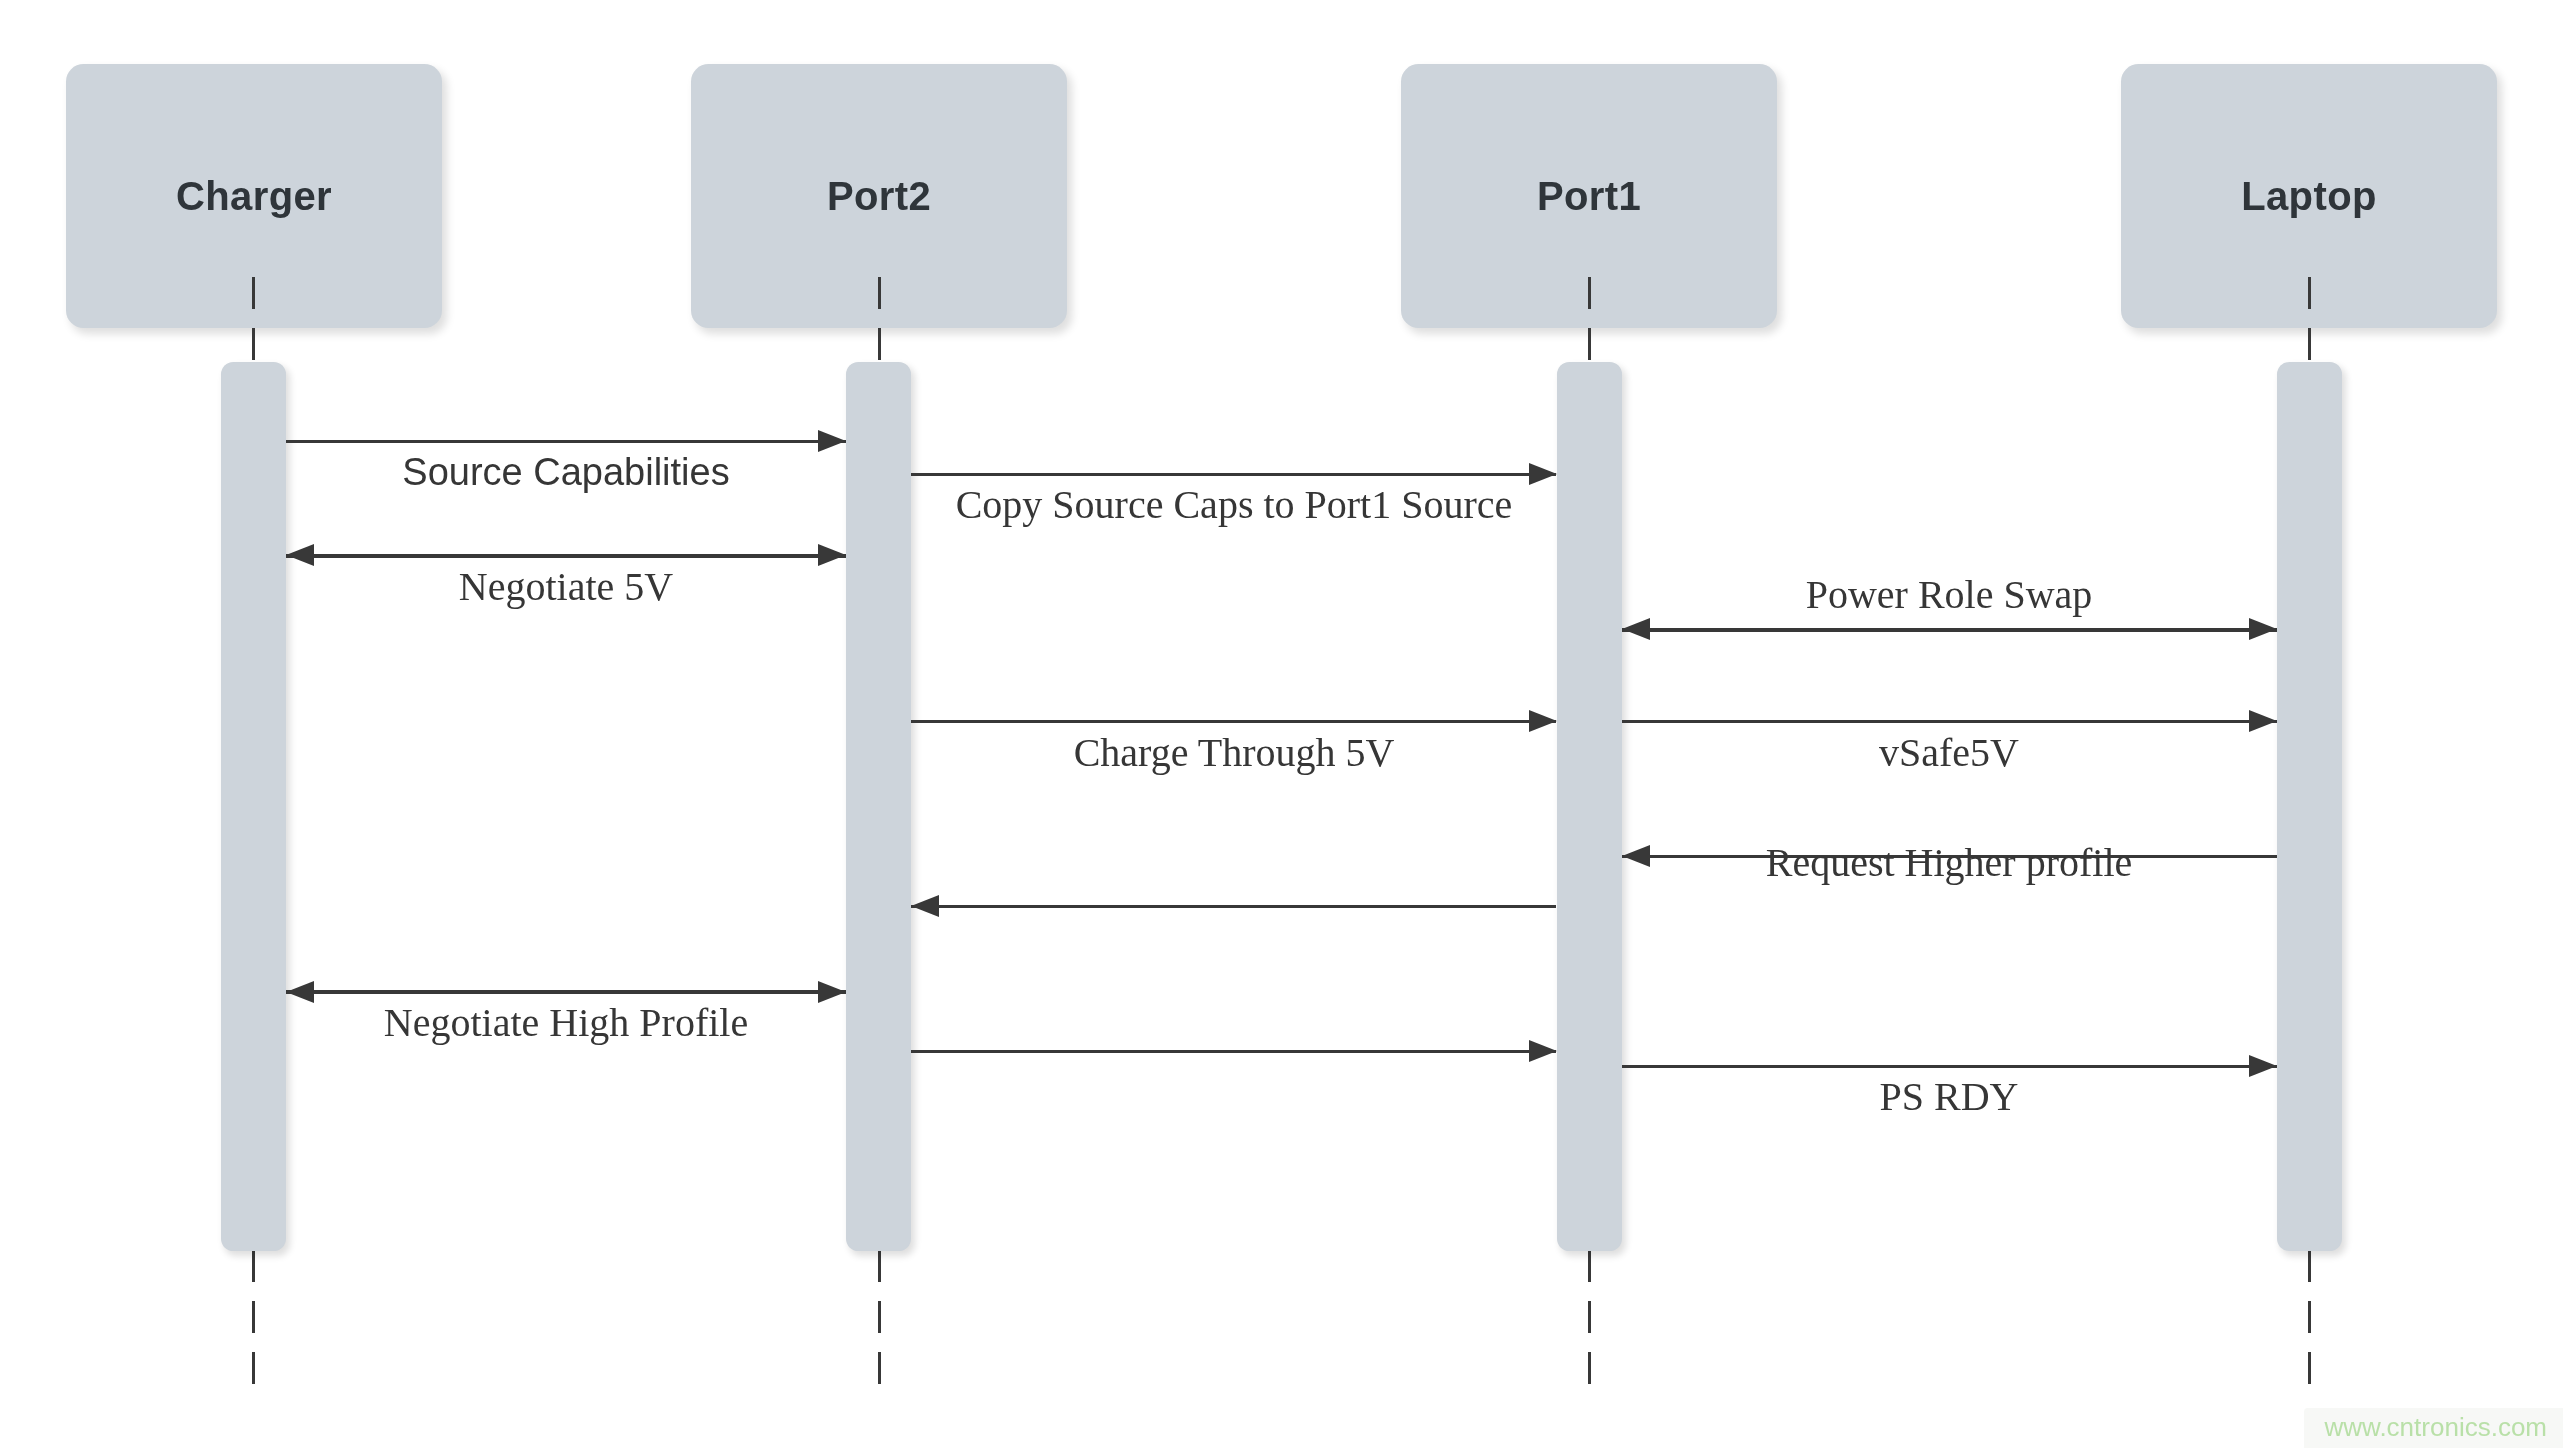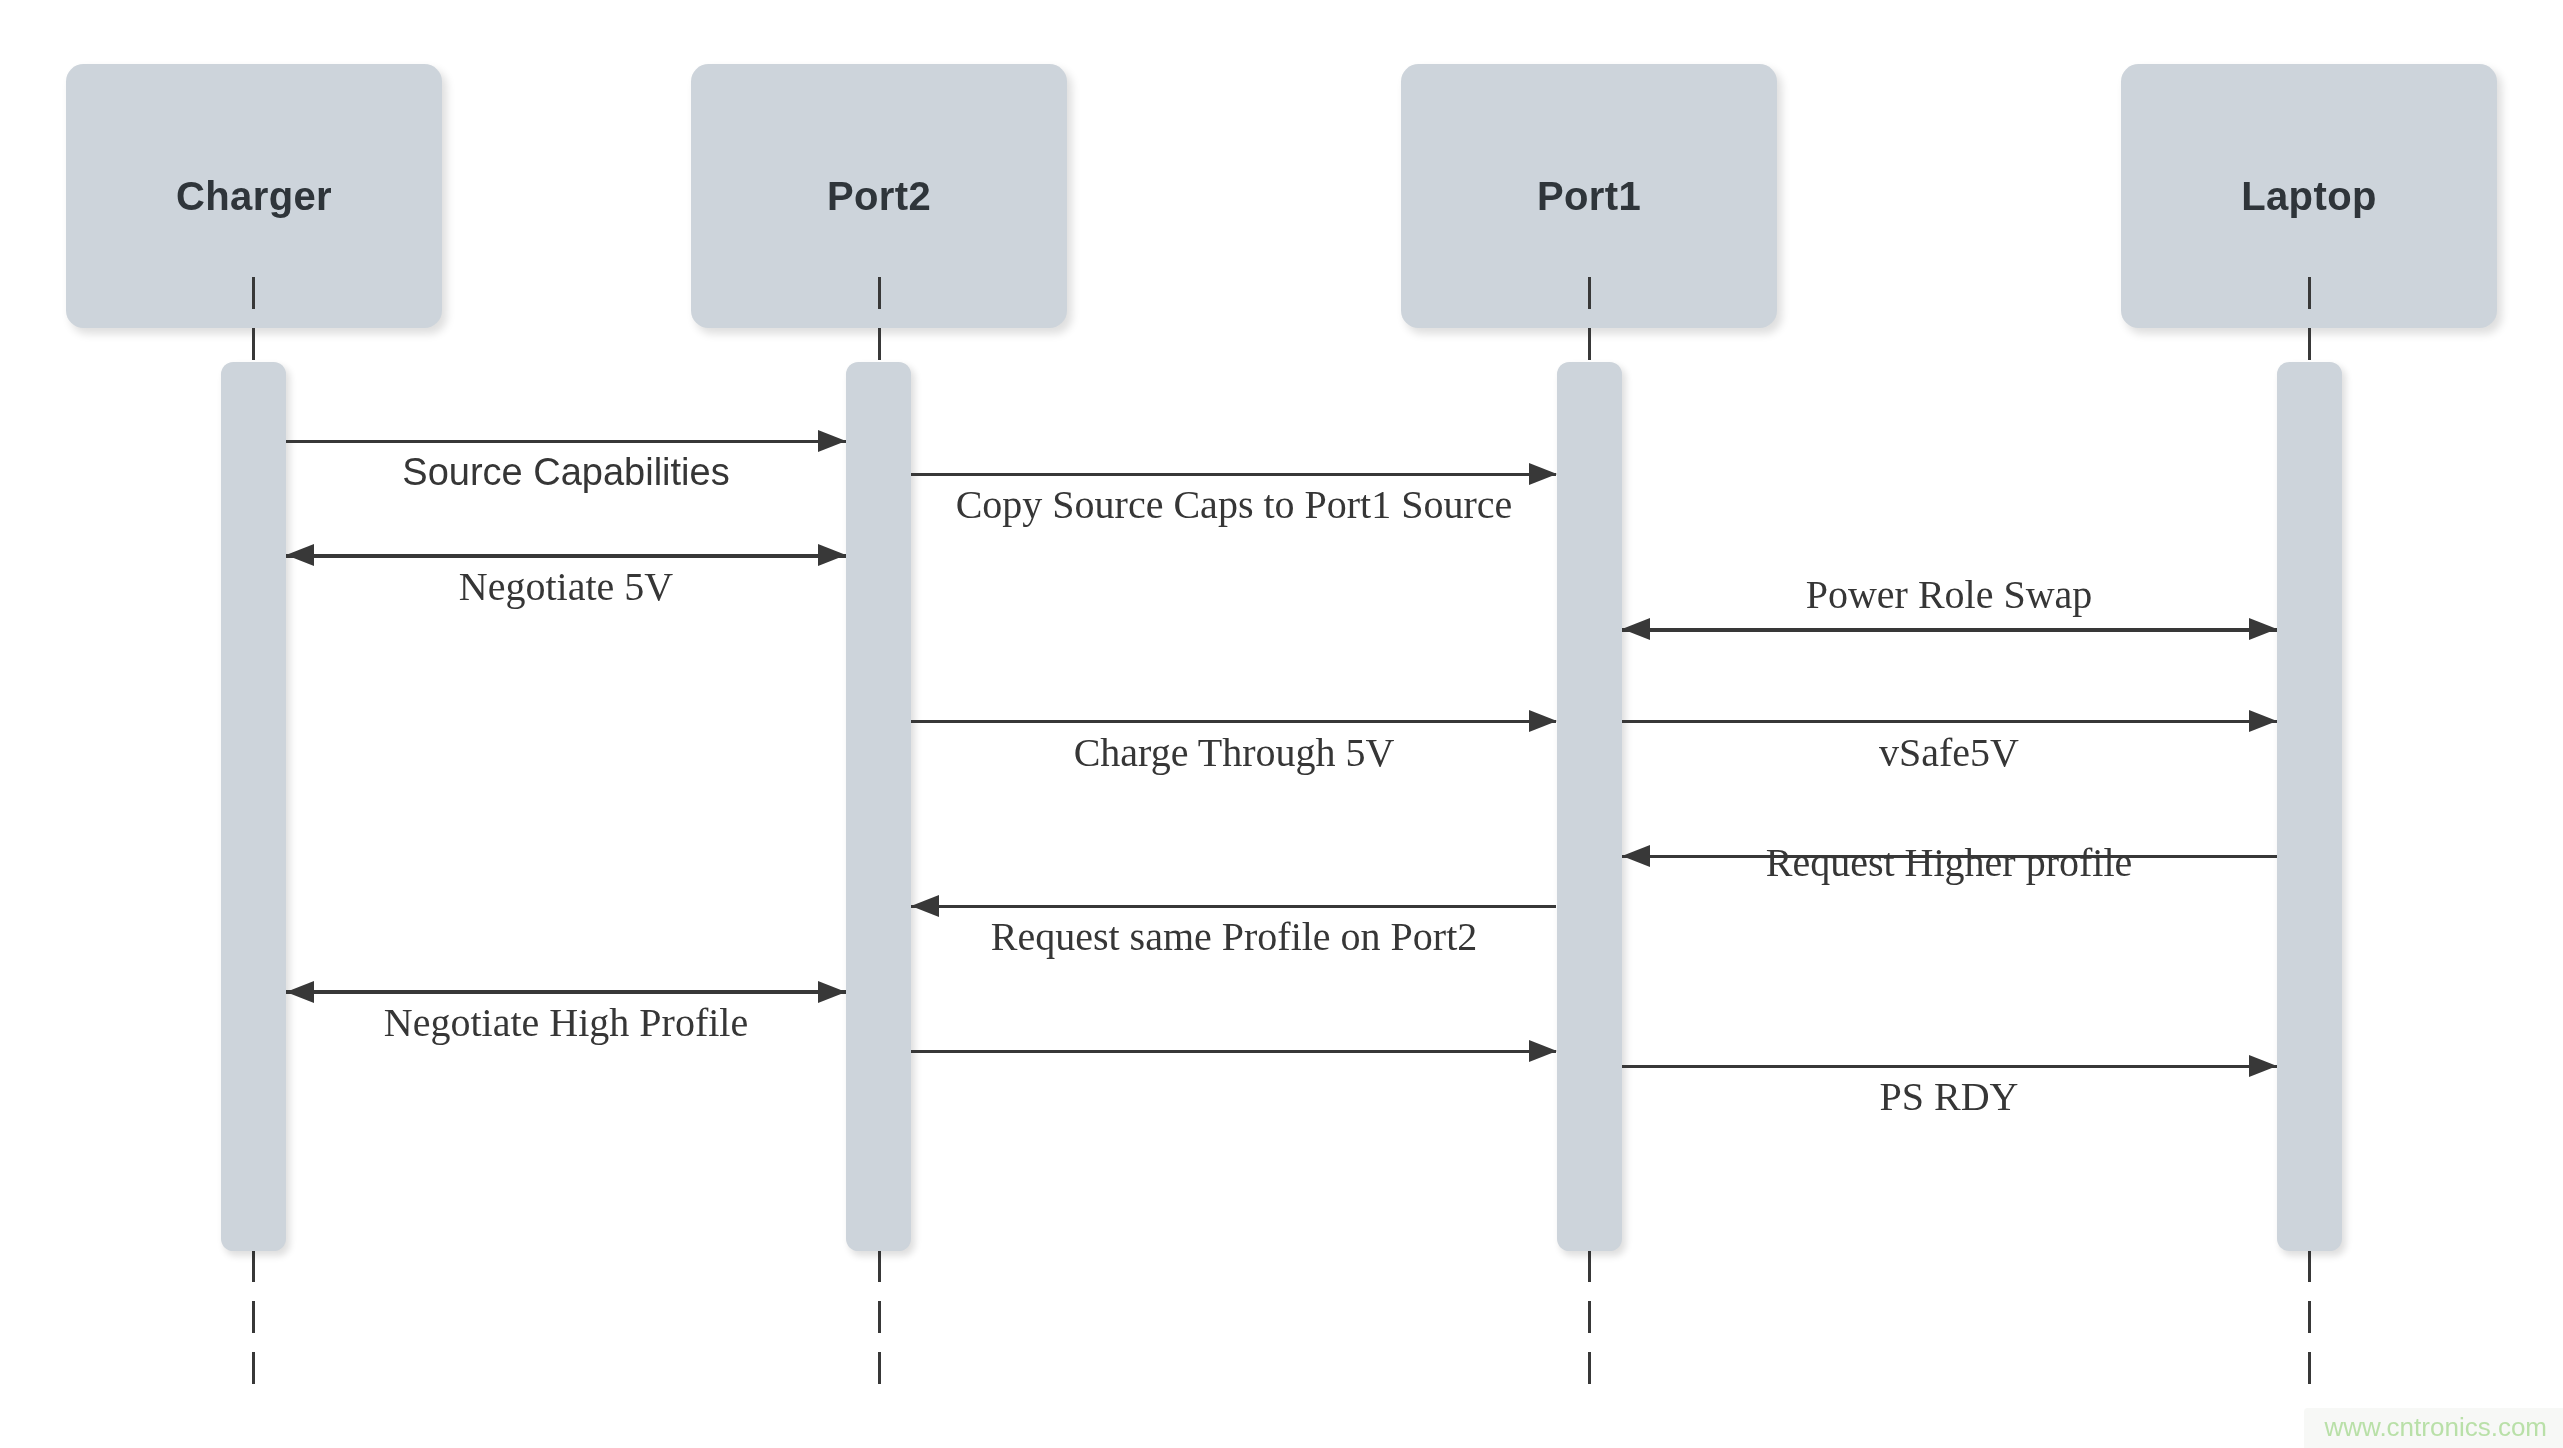--- a/index.html
+++ b/index.html
@@ -97,21 +97,20 @@
     <div class="arrowhead right" style="top: 710px; left: 1529px;"></div>
     <div class="msg-label" style="left: 1234px; top: 731px;">Charge Through 5V</div>
     <div class="msg-line" style="left: 1622px; width: 655px; top: 720px;"></div>
     <div class="arrowhead right" style="top: 710px; left: 2249px;"></div>
     <div class="msg-label" style="left: 1949px; top: 731px;">vSafe5V</div>
     <div class="msg-line" style="left: 1622px; width: 655px; top: 855px;"></div>
     <div class="arrowhead left" style="top: 845px; left: 1622px;"></div>
     <div class="msg-label" style="left: 1949px; top: 841px;">Request Higher profile</div>
     <div class="msg-line" style="left: 911px; width: 645px; top: 905px;"></div>
     <div class="arrowhead left" style="top: 895px; left: 911px;"></div>
-    <div class="msg-label" style="left: 1234px; top: 915px;">Request same Profile on Port2</div>
     <div class="msg-line thick" style="left: 286px; width: 560px; top: 990px;"></div>
     <div class="arrowhead left" style="top: 981px; left: 286px;"></div>
     <div class="arrowhead right" style="top: 981px; left: 818px;"></div>
     <div class="msg-label" style="left: 566px; top: 1001px;">Negotiate High Profile</div>
     <div class="msg-line" style="left: 911px; width: 645px; top: 1050px;"></div>
     <div class="arrowhead right" style="top: 1040px; left: 1529px;"></div>
     <div class="msg-line" style="left: 1622px; width: 655px; top: 1065px;"></div>
     <div class="arrowhead right" style="top: 1055px; left: 2249px;"></div>
     <div class="msg-label" style="left: 1949px; top: 1075px;">PS RDY</div>
   </div>

